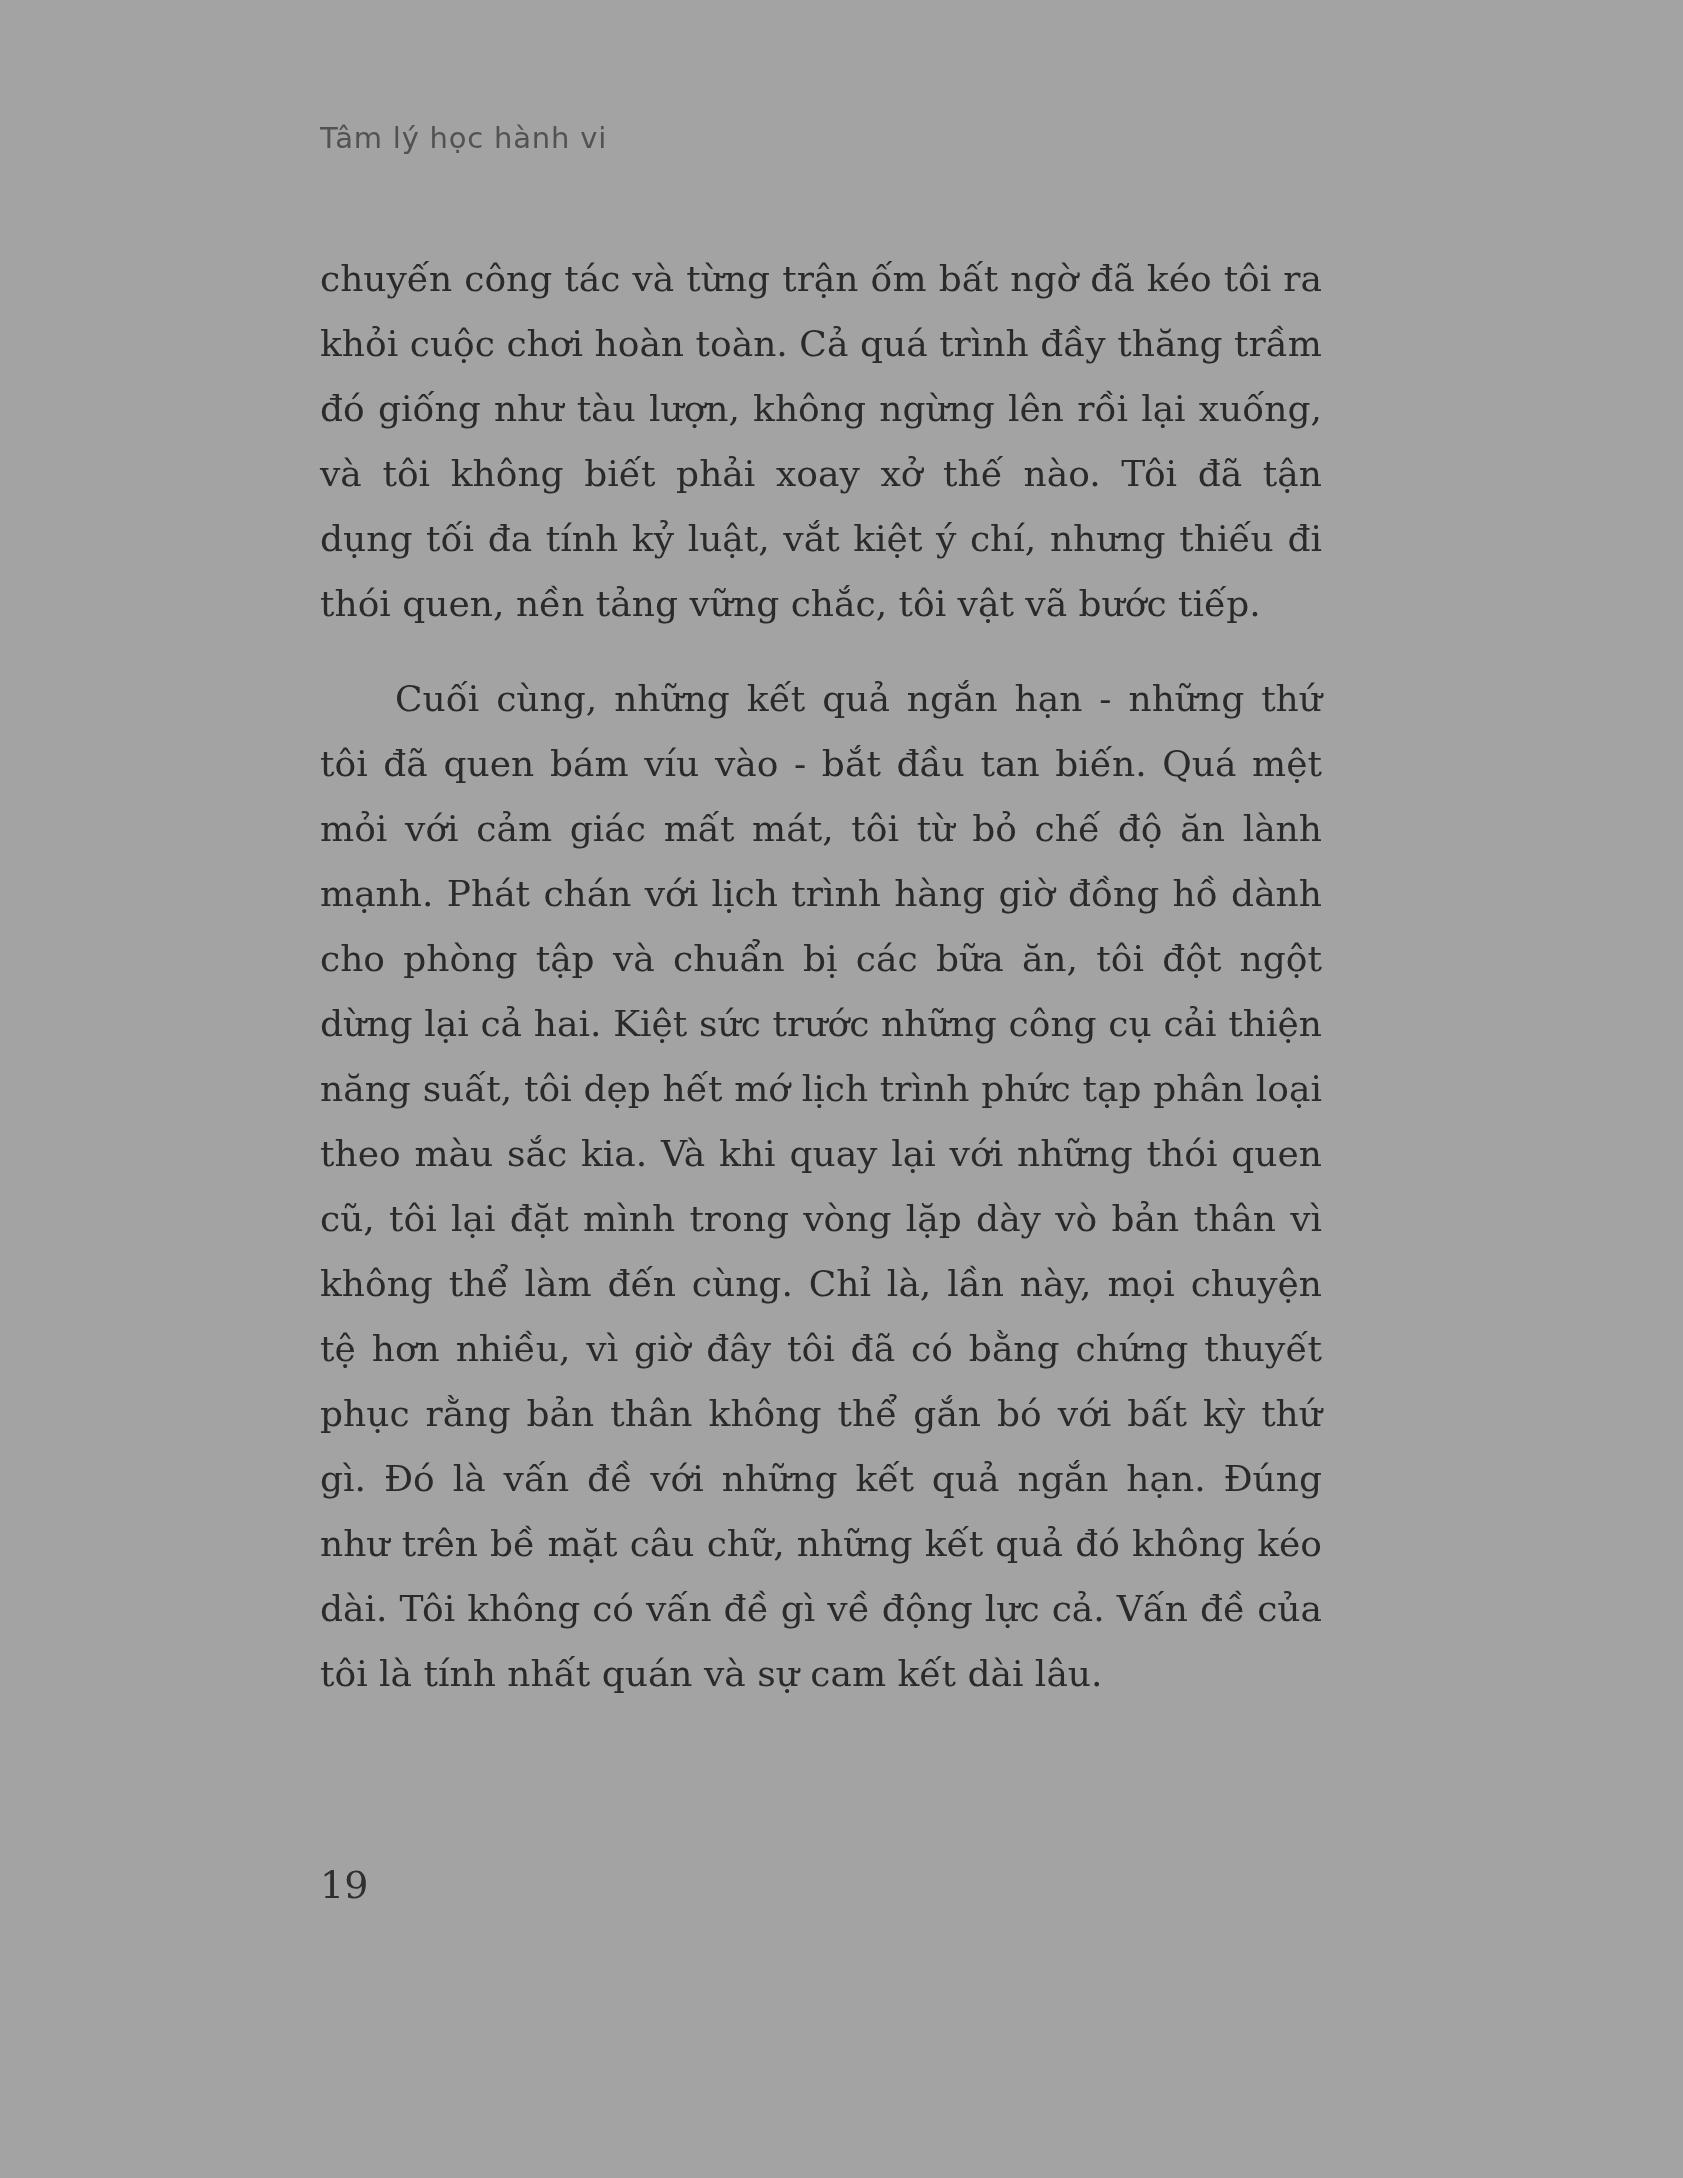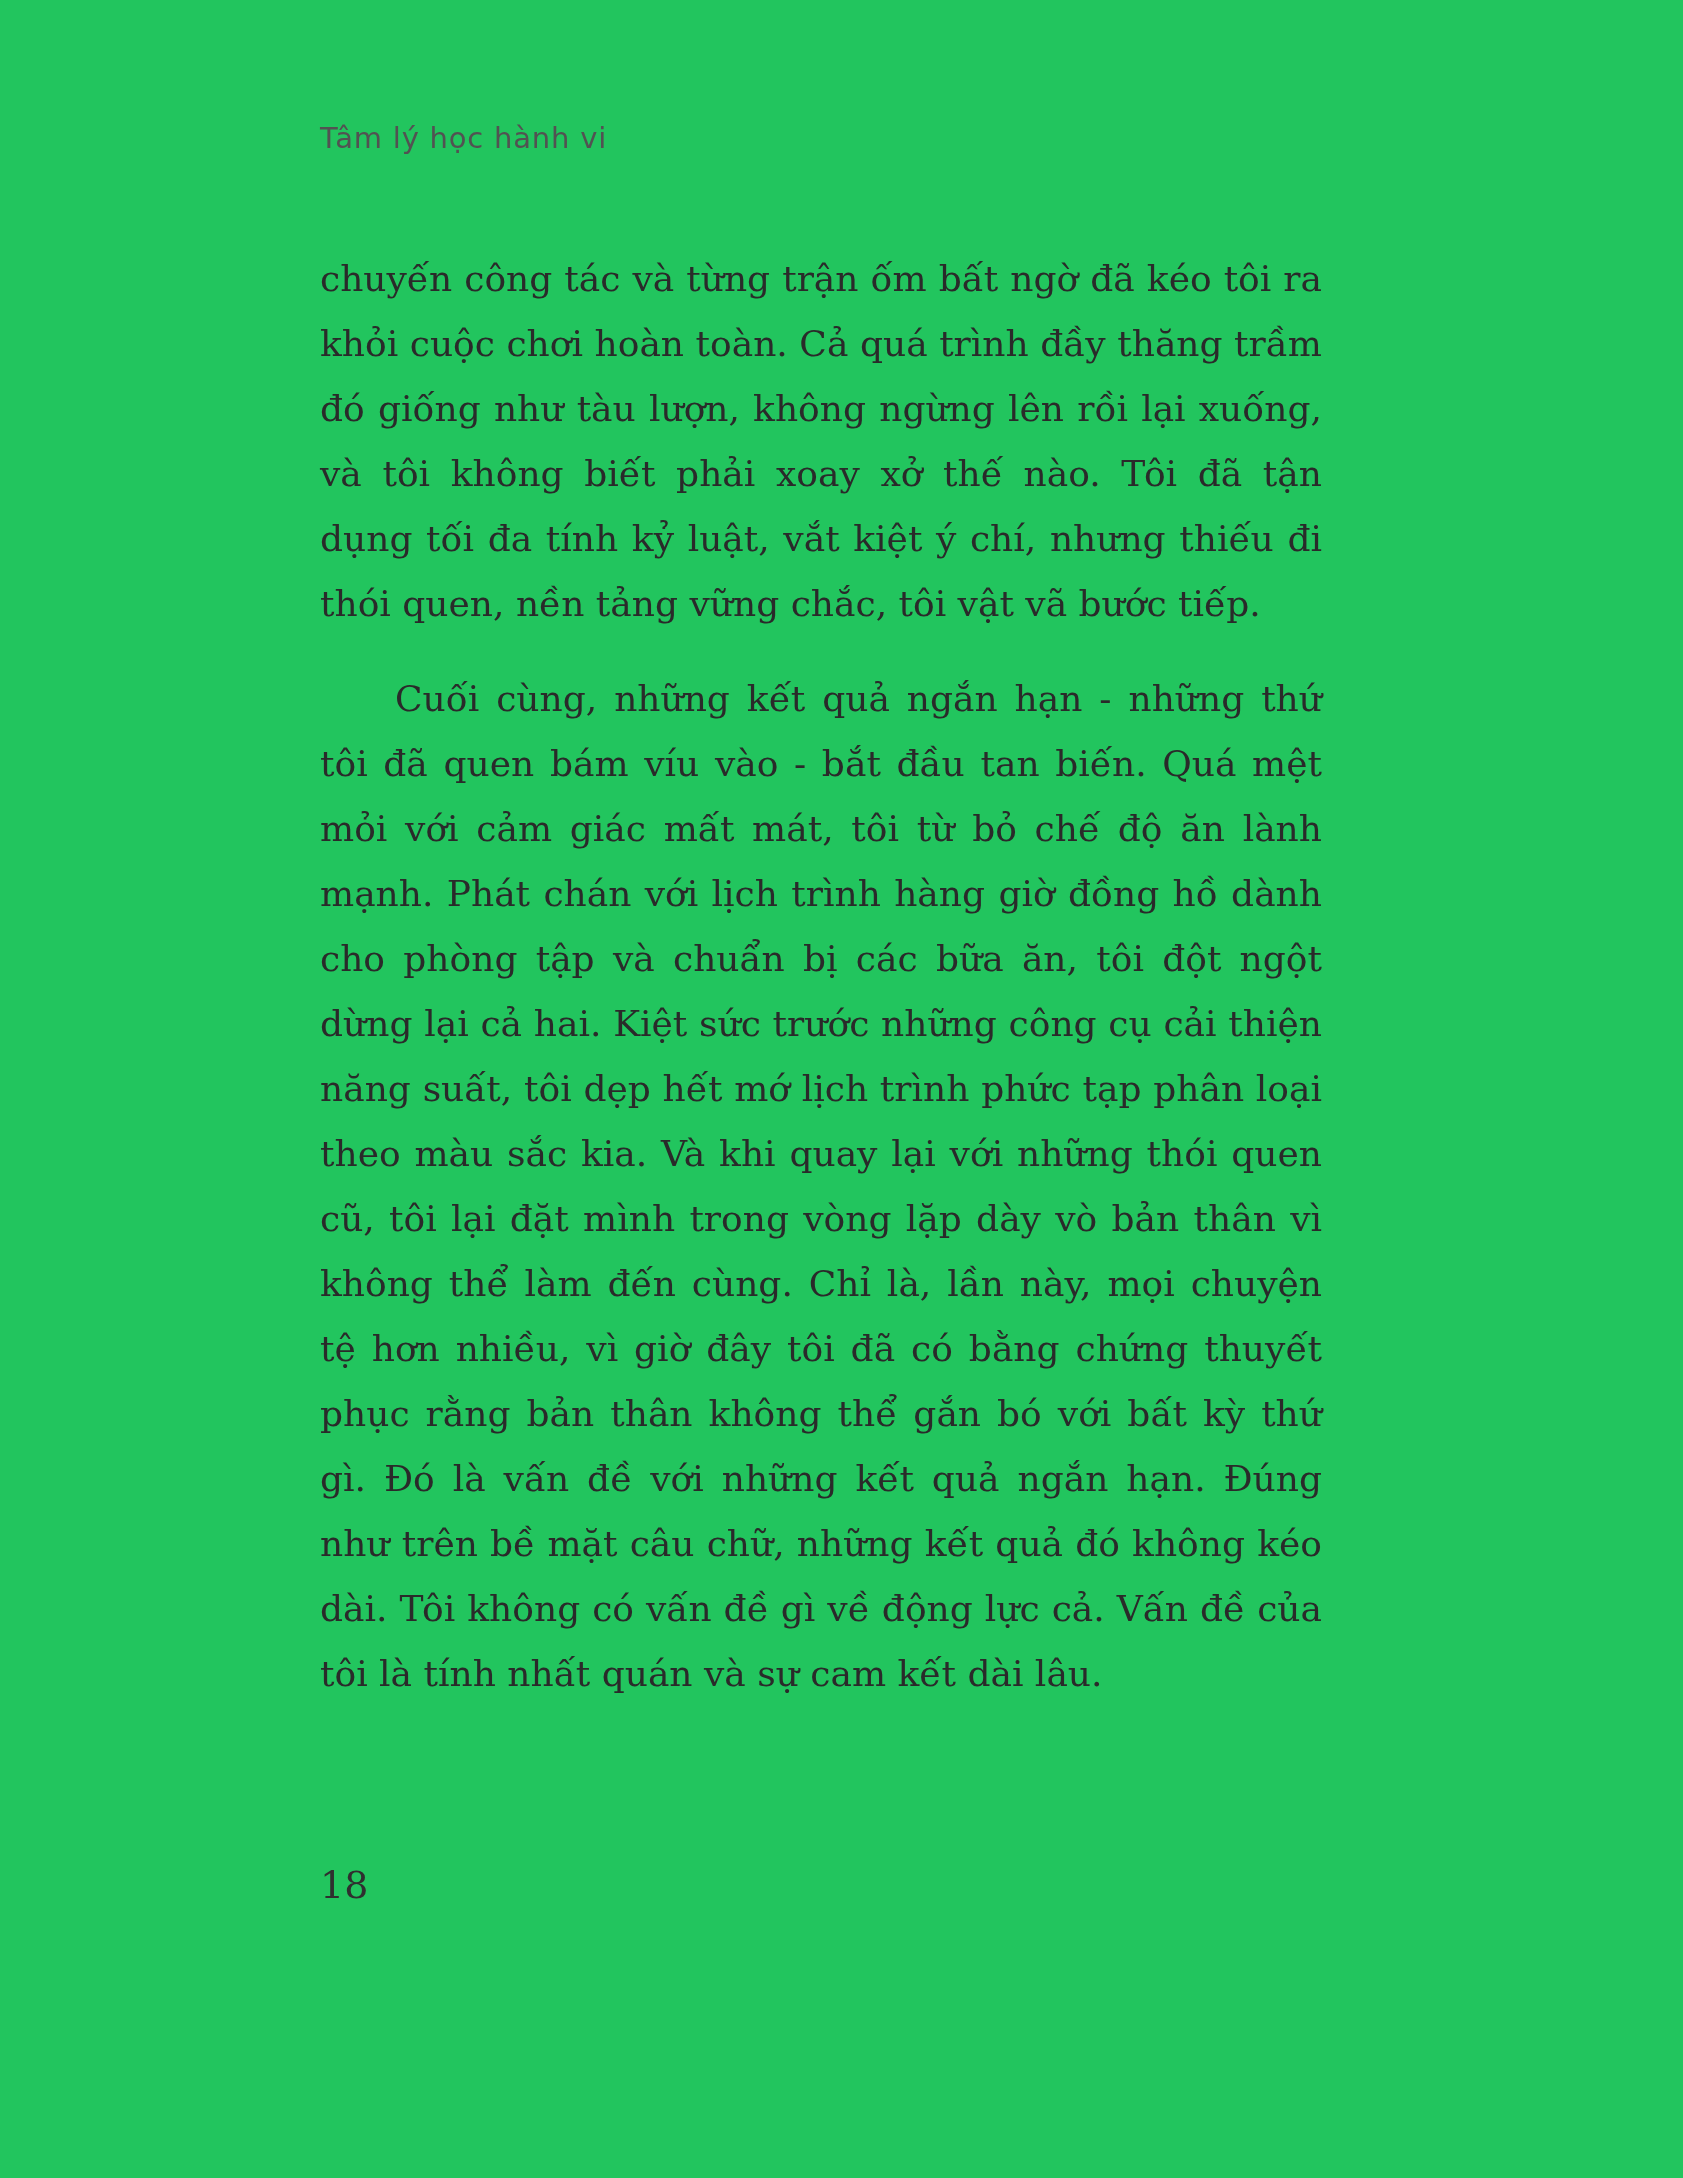--- a/index.html
+++ b/index.html
@@ -4,21 +4,21 @@
 <style>
   html, body {
     margin: 0;
     padding: 0;
     background: #ffffff;
   }
   .page {
     position: relative;
     width: 1683px;
     height: 2178px;
-    background: #22c55e;
+    background: #a3a3a3;
     overflow: hidden;
     font-family: "DejaVu Serif", "Liberation Serif", serif;
     color: #272727;
   }
   .running-head {
     position: absolute;
     left: 320px;
     top: 121px;
     font-family: "DejaVu Sans", "Liberation Sans", sans-serif;
     font-size: 29px;
@@ -59,16 +59,16 @@
 
 <div class="page">
 
   <div class="running-head">Tâm lý học hành vi</div>
 
   <div class="body-text">
     <p class="para no-indent">chuyến công tác và từng trận ốm bất ngờ đã kéo tôi ra khỏi cuộc chơi hoàn toàn. Cả quá trình đầy thăng trầm đó giống như tàu lượn, không ngừng lên rồi lại xuống, và tôi không biết phải xoay xở thế nào. Tôi đã tận dụng tối đa tính kỷ luật, vắt kiệt ý chí, nhưng thiếu đi thói quen, nền tảng vững chắc, tôi vật vã bước tiếp.</p>
     <p class="para indent">Cuối cùng, những kết quả ngắn hạn - những thứ tôi đã quen bám víu vào - bắt đầu tan biến. Quá mệt mỏi với cảm giác mất mát, tôi từ bỏ chế độ ăn lành mạnh. Phát chán với lịch trình hàng giờ đồng hồ dành cho phòng tập và chuẩn bị các bữa ăn, tôi đột ngột dừng lại cả hai. Kiệt sức trước những công cụ cải thiện năng suất, tôi dẹp hết mớ lịch trình phức tạp phân loại theo màu sắc kia. Và khi quay lại với những thói quen cũ, tôi lại đặt mình trong vòng lặp dày vò bản thân vì không thể làm đến cùng. Chỉ là, lần này, mọi chuyện tệ hơn nhiều, vì giờ đây tôi đã có bằng chứng thuyết phục rằng bản thân không thể gắn bó với bất kỳ thứ gì. Đó là vấn đề với những kết quả ngắn hạn. Đúng như trên bề mặt câu chữ, những kết quả đó không kéo dài. Tôi không có vấn đề gì về động lực cả. Vấn đề của tôi là tính nhất quán và sự cam kết dài lâu.</p>
   </div>
 
-  <div class="page-number">18</div>
+  <div class="page-number">19</div>
 
 </div>
 
 
 </body></html>

